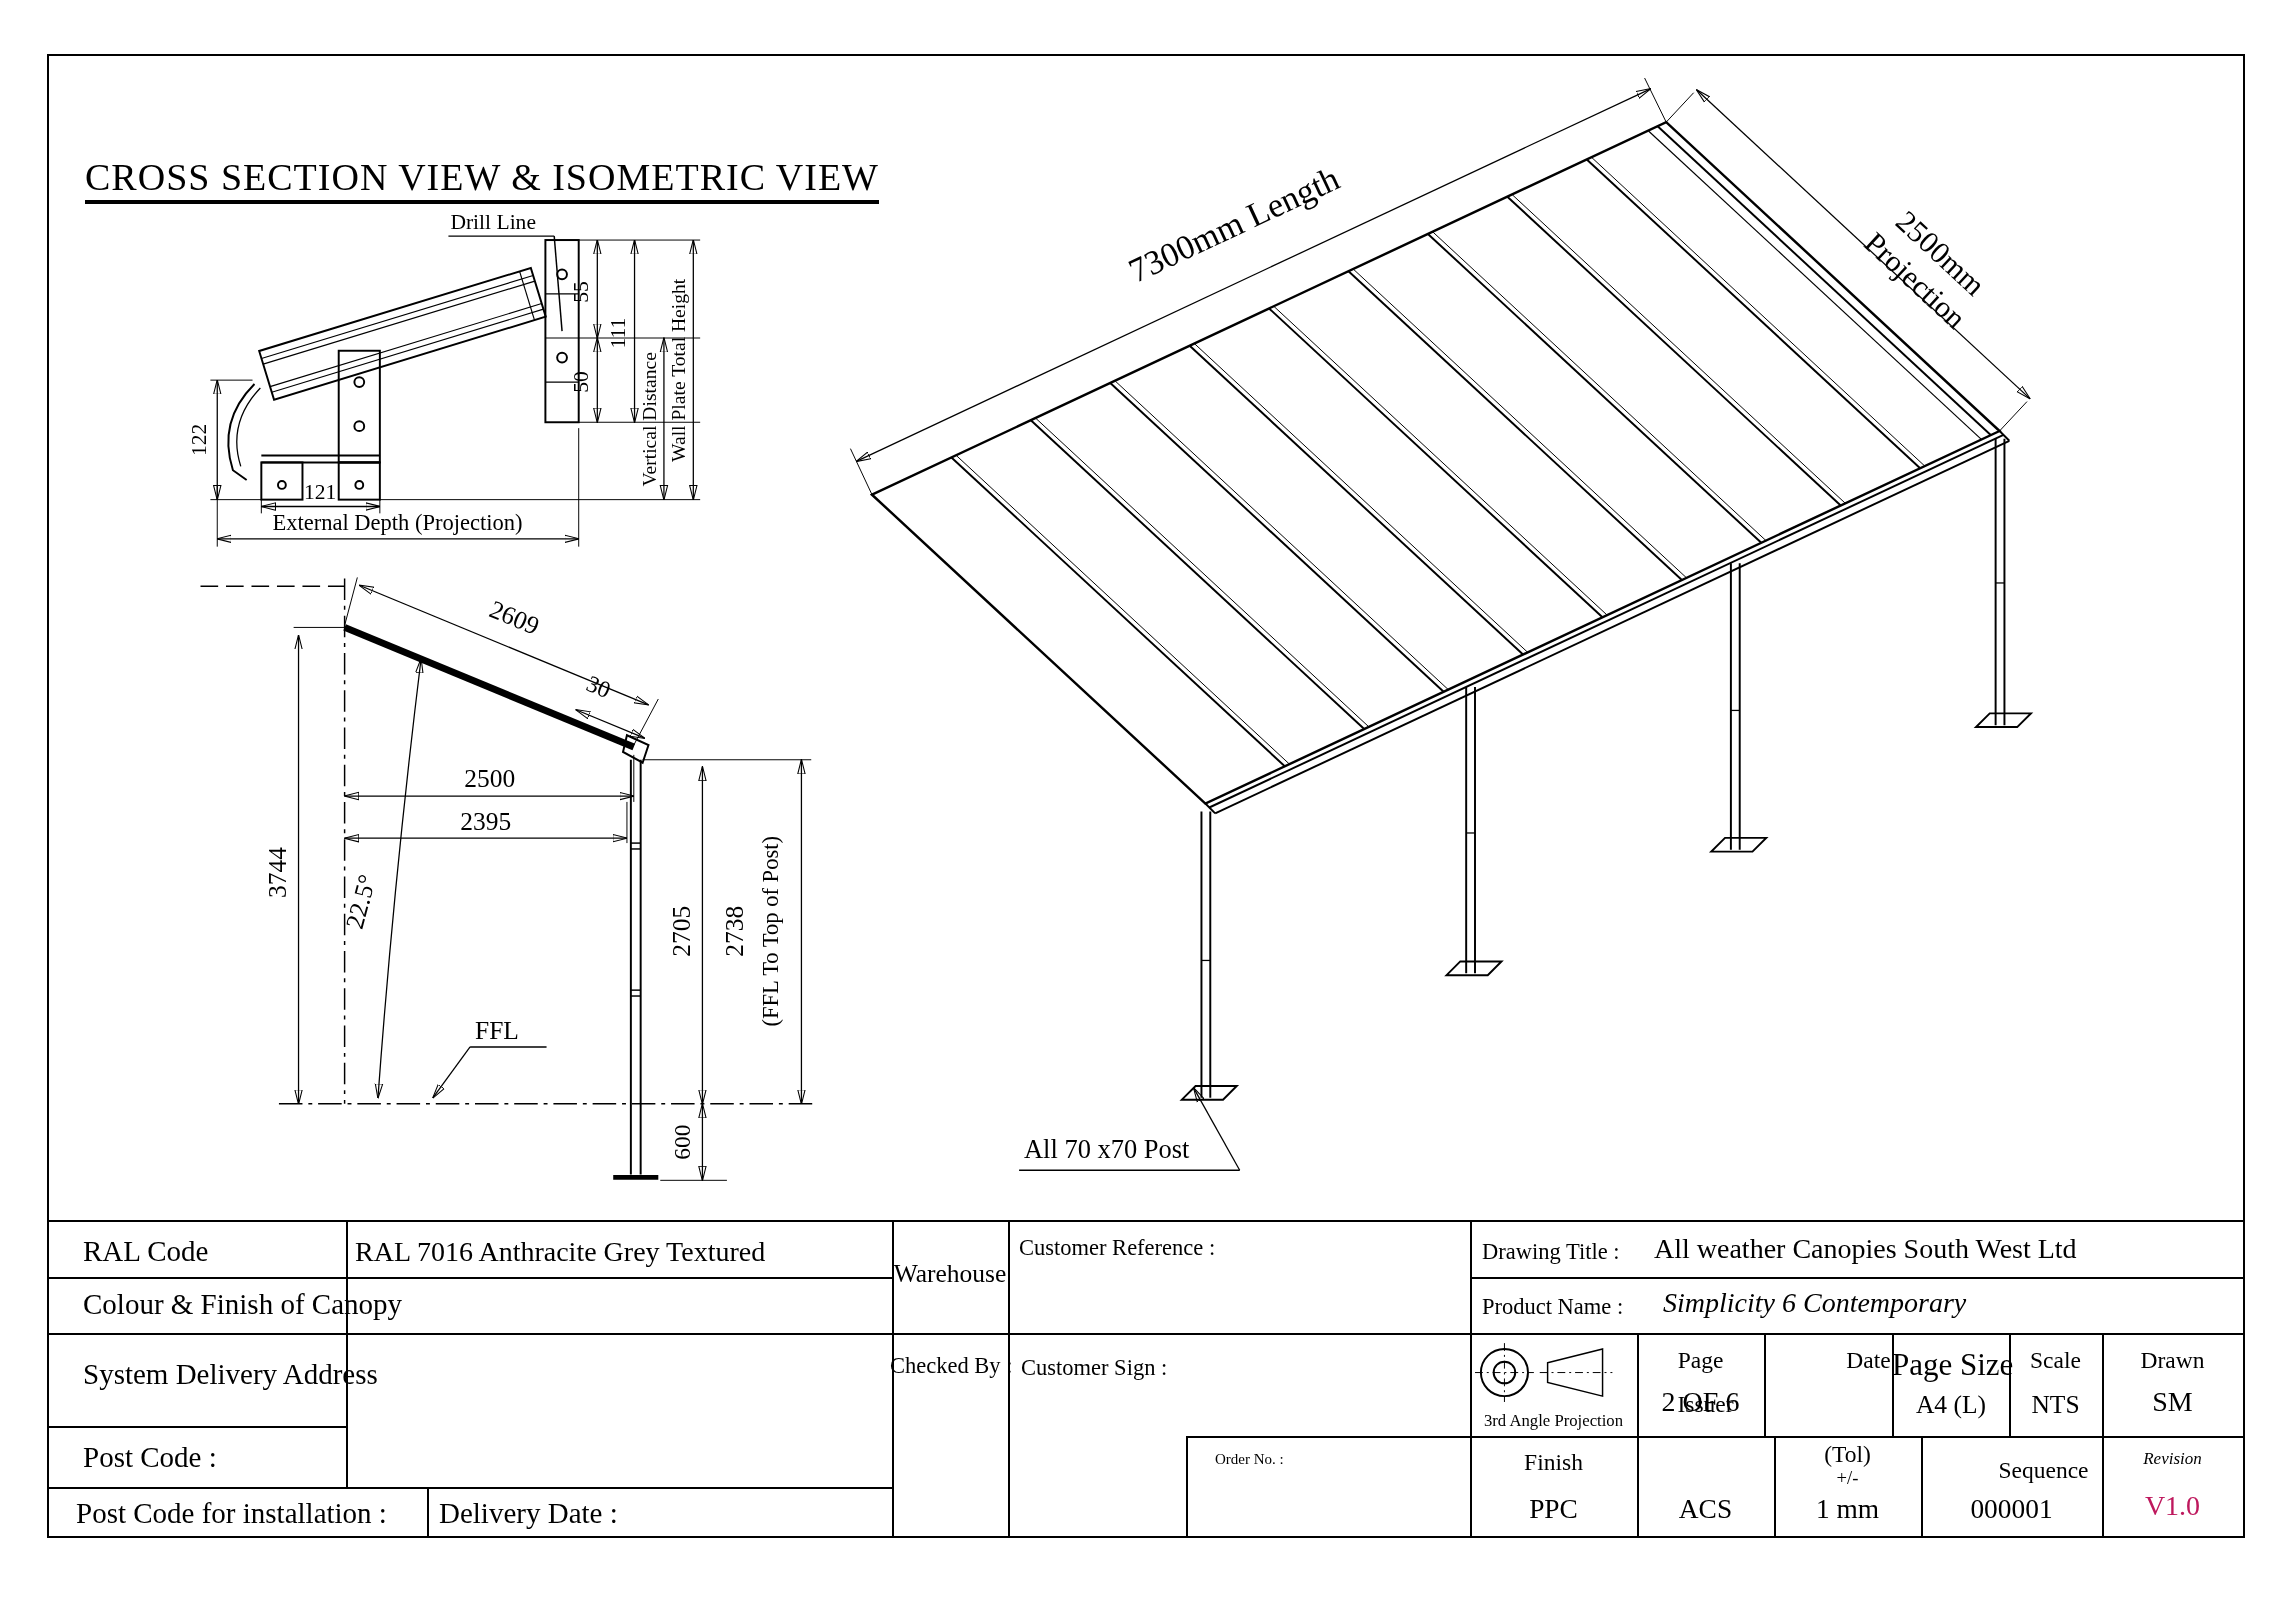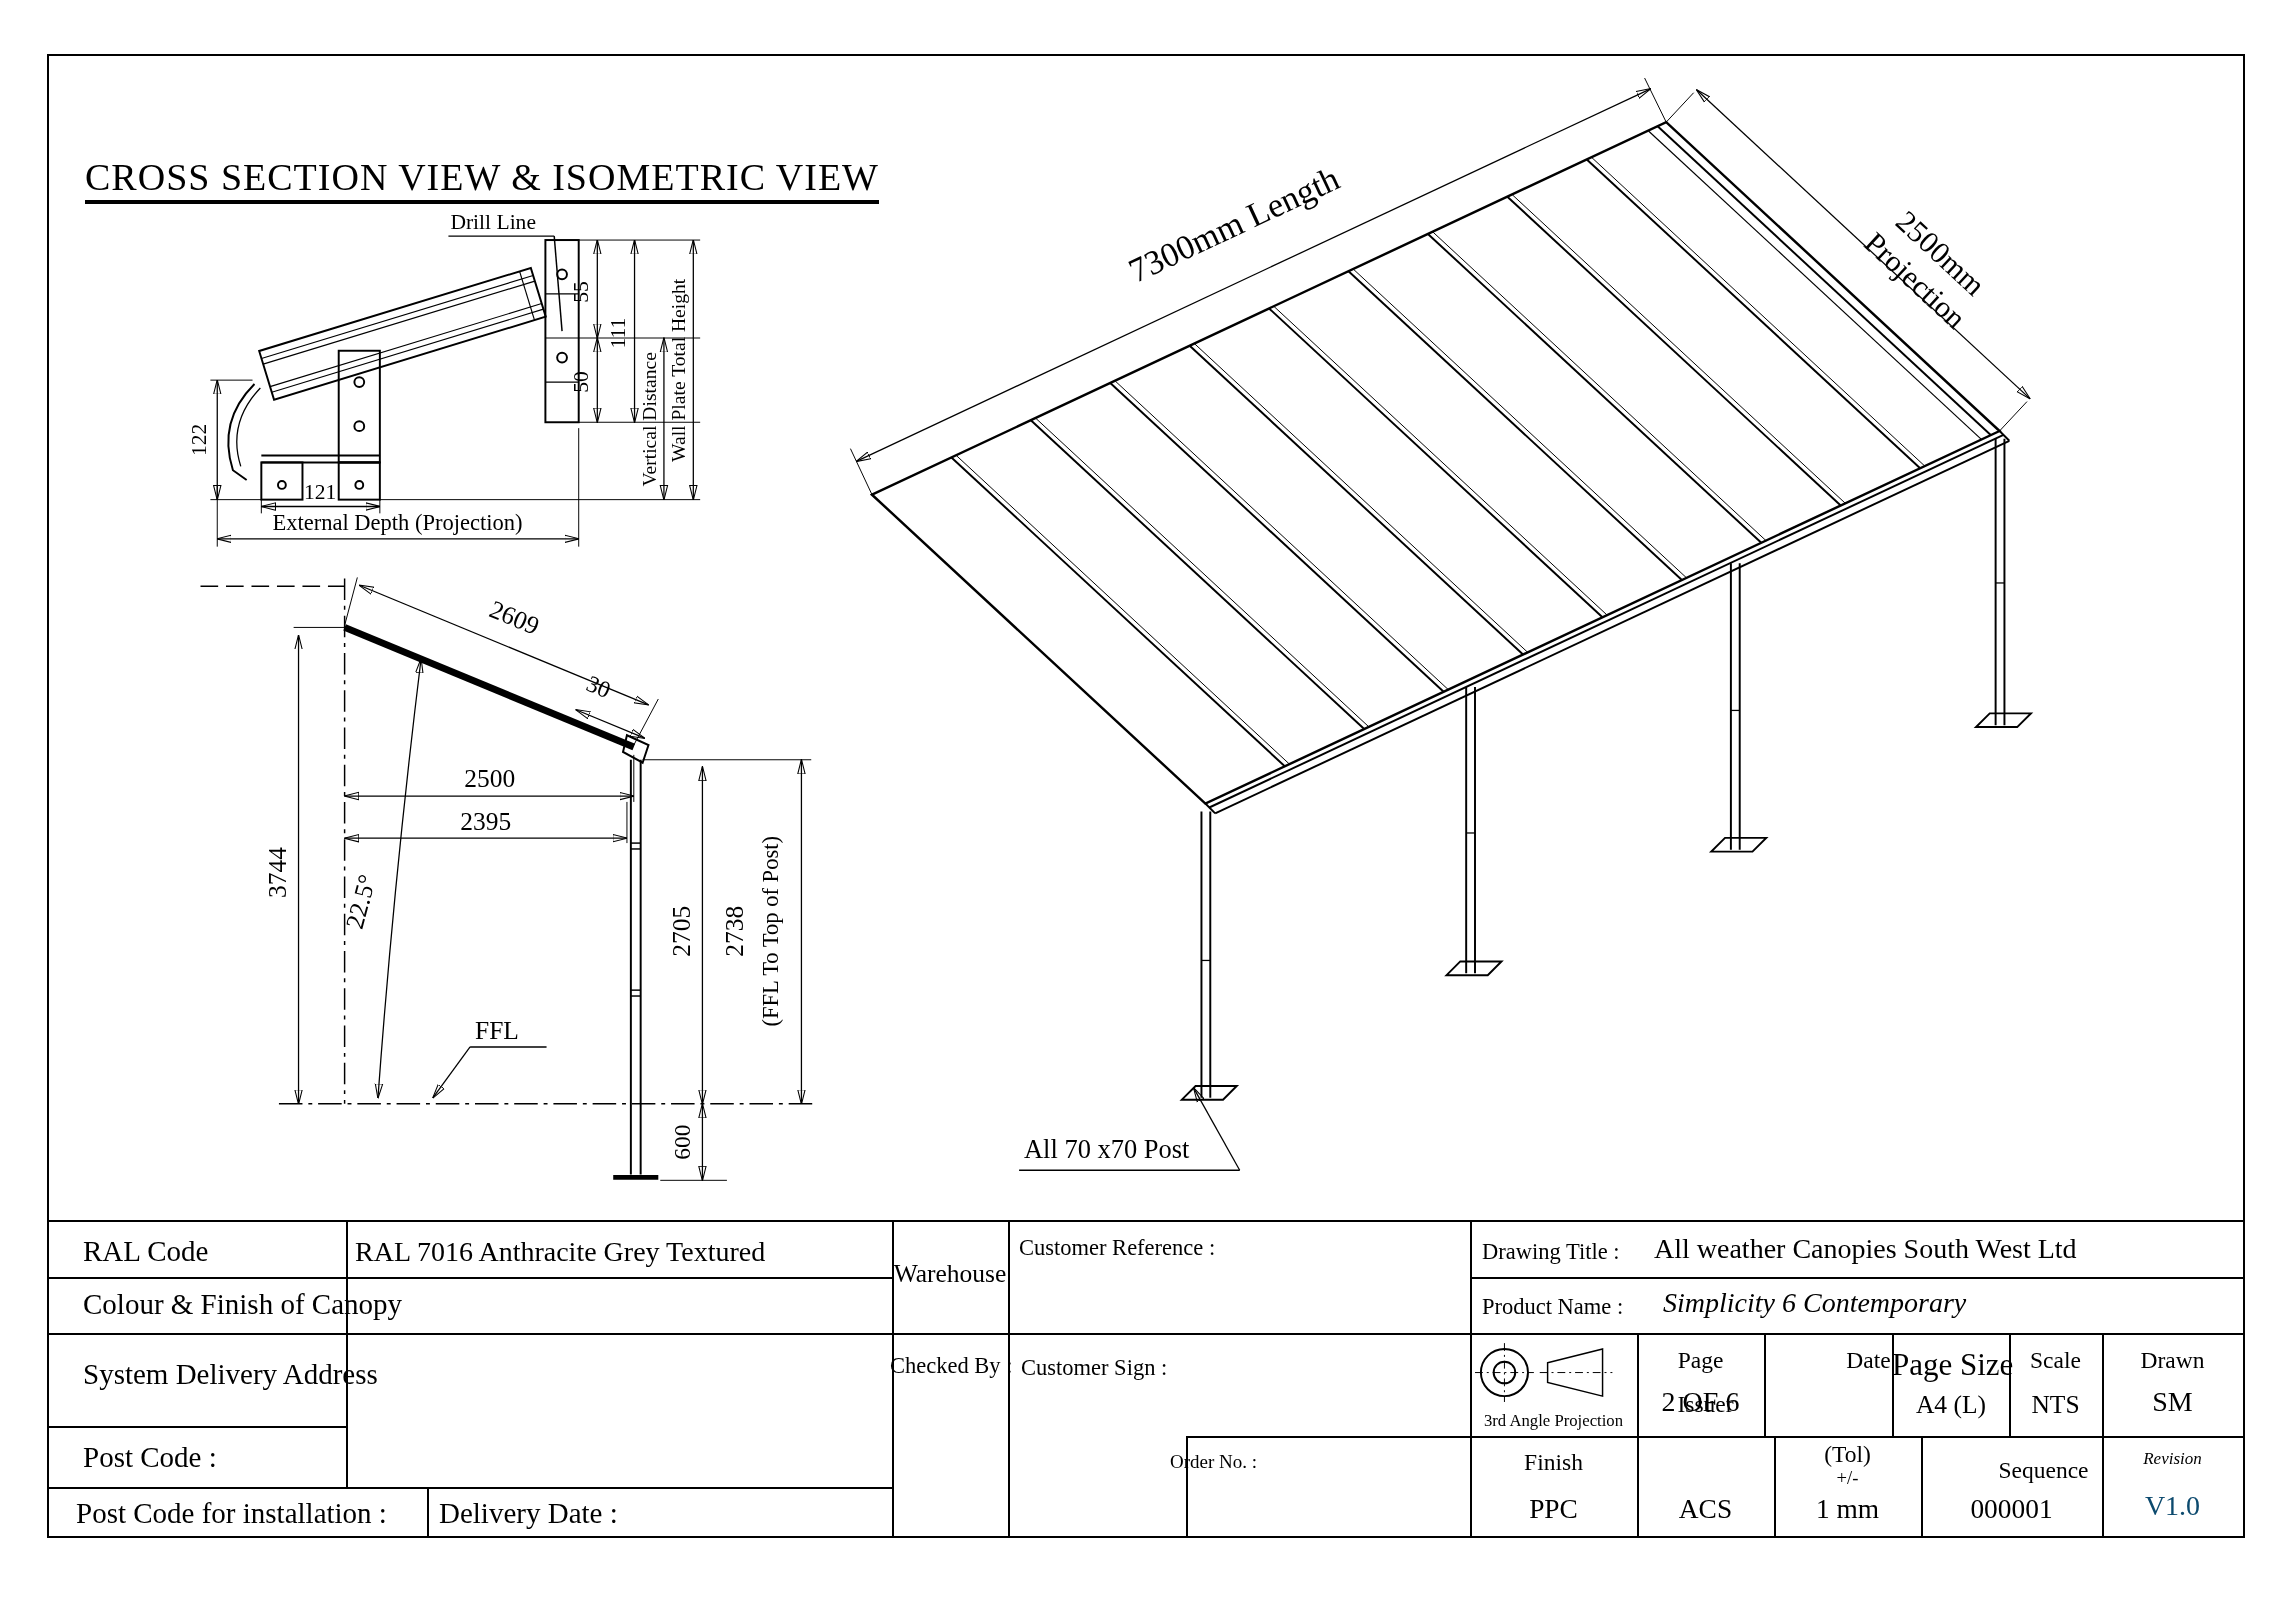--- a/index.html
+++ b/index.html
@@ -284,21 +284,21 @@
     <div class="abs" style="left:83px;top:1358px;font-size:29px;">System Delivery Address</div>
     <div class="abs" style="left:83px;top:1441px;font-size:29px;">Post Code :</div>
     <div class="abs" style="left:76px;top:1497px;font-size:29px;">Post Code for installation :</div>
     <div class="abs" style="left:439px;top:1497px;font-size:29px;">Delivery Date :</div>
 
     <div class="abs c" style="left:892px;width:116px;top:1259px;font-size:25.5px;">Warehouse</div>
     <div class="abs c" style="left:890px;width:120px;top:1353px;font-size:22.5px;">Checked By :</div>
 
     <div class="abs" style="left:1019px;top:1235px;font-size:22.5px;">Customer Reference :</div>
     <div class="abs" style="left:1021px;top:1355px;font-size:22.5px;">Customer Sign :</div>
-    <div class="abs" style="left:1170px;top:1451px;font-size:19px;">Order No. :</div>
+    <div class="abs" style="left:1215px;top:1451px;font-size:15px;">Order No. :</div>
 
     <div class="abs" style="left:1482px;top:1239px;font-size:22.5px;">Drawing Title :</div>
     <div class="abs" style="left:1654px;top:1233px;font-size:28px;">All weather Canopies South West Ltd</div>
     <div class="abs" style="left:1482px;top:1294px;font-size:22.5px;">Product Name :</div>
     <div class="abs" style="left:1663px;top:1287px;font-size:28px;font-style:italic;">Simplicity 6 Contemporary</div>
 
     <svg style="left:1475px;top:1341px;" width="157" height="69" viewBox="0 0 160 70">
       <circle cx="30" cy="32" r="24" stroke-width="2"></circle>
       <circle cx="30" cy="32" r="11" stroke-width="2"></circle>
       <line x1="30" y1="2" x2="30" y2="62" stroke-width="1" stroke-dasharray="8 4 2 4"></line>
@@ -322,17 +322,17 @@
     <div class="abs c" style="left:1470px;width:167px;top:1449px;font-size:23.5px;">Finish</div>
     <div class="abs c" style="left:1470px;width:167px;top:1494px;font-size:27.4px;">PPC</div>
     <div class="abs c" style="left:1637px;width:137px;top:1391px;font-size:23.5px;">Issuer</div>
     <div class="abs c" style="left:1637px;width:137px;top:1494px;font-size:27.4px;">ACS</div>
     <div class="abs c" style="left:1774px;width:147px;top:1441px;font-size:23.5px;">(Tol)</div>
     <div class="abs c" style="left:1774px;width:147px;top:1467px;font-size:18.6px;">+/-</div>
     <div class="abs c" style="left:1774px;width:147px;top:1494px;font-size:27.4px;">1 mm</div>
     <div class="abs c" style="left:1921px;width:181px;top:1457px;font-size:23.5px;padding-left:32px;">Sequence</div>
     <div class="abs c" style="left:1921px;width:181px;top:1494px;font-size:27.4px;">000001</div>
     <div class="abs c" style="left:2102px;width:141px;top:1449px;font-size:17px;font-style:italic;">Revision</div>
-    <div class="abs c red" style="left: 2102px; width: 141px; top: 1490px; font-size: 28px; color: #0c4a6e;">V1.0</div>
+    <div class="abs c red" style="left: 2102px; width: 141px; top: 1490px; font-size: 28px; color: #be185d;">V1.0</div>
   </div>
 
 </div>
 
 
 </body></html>

